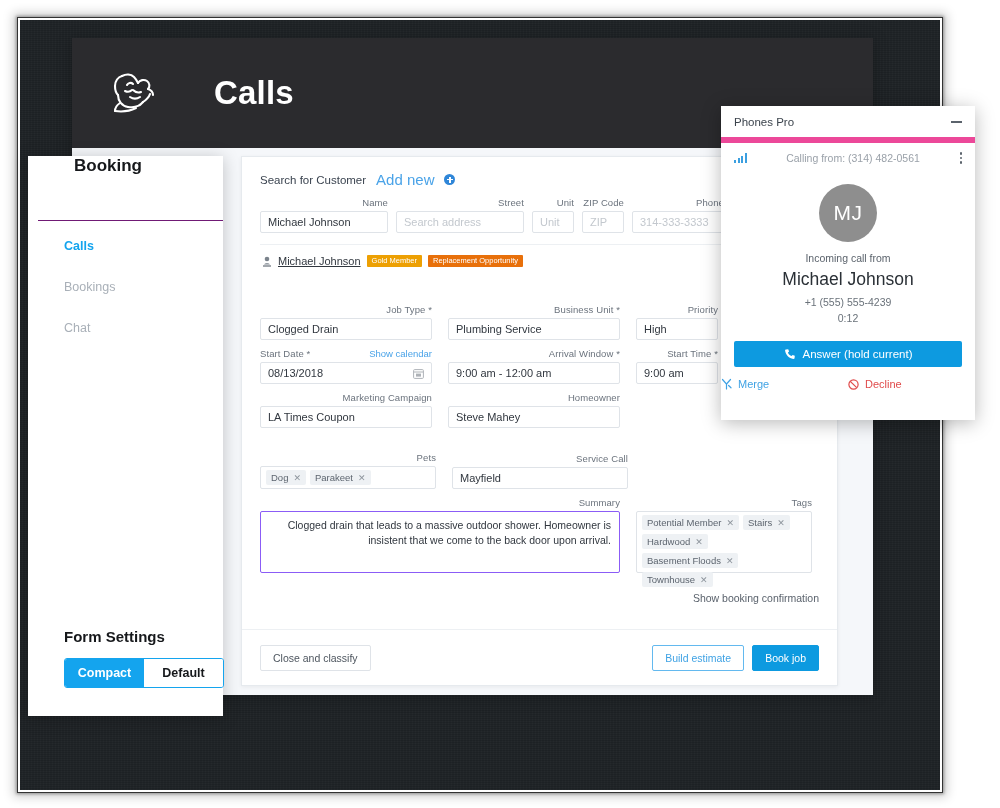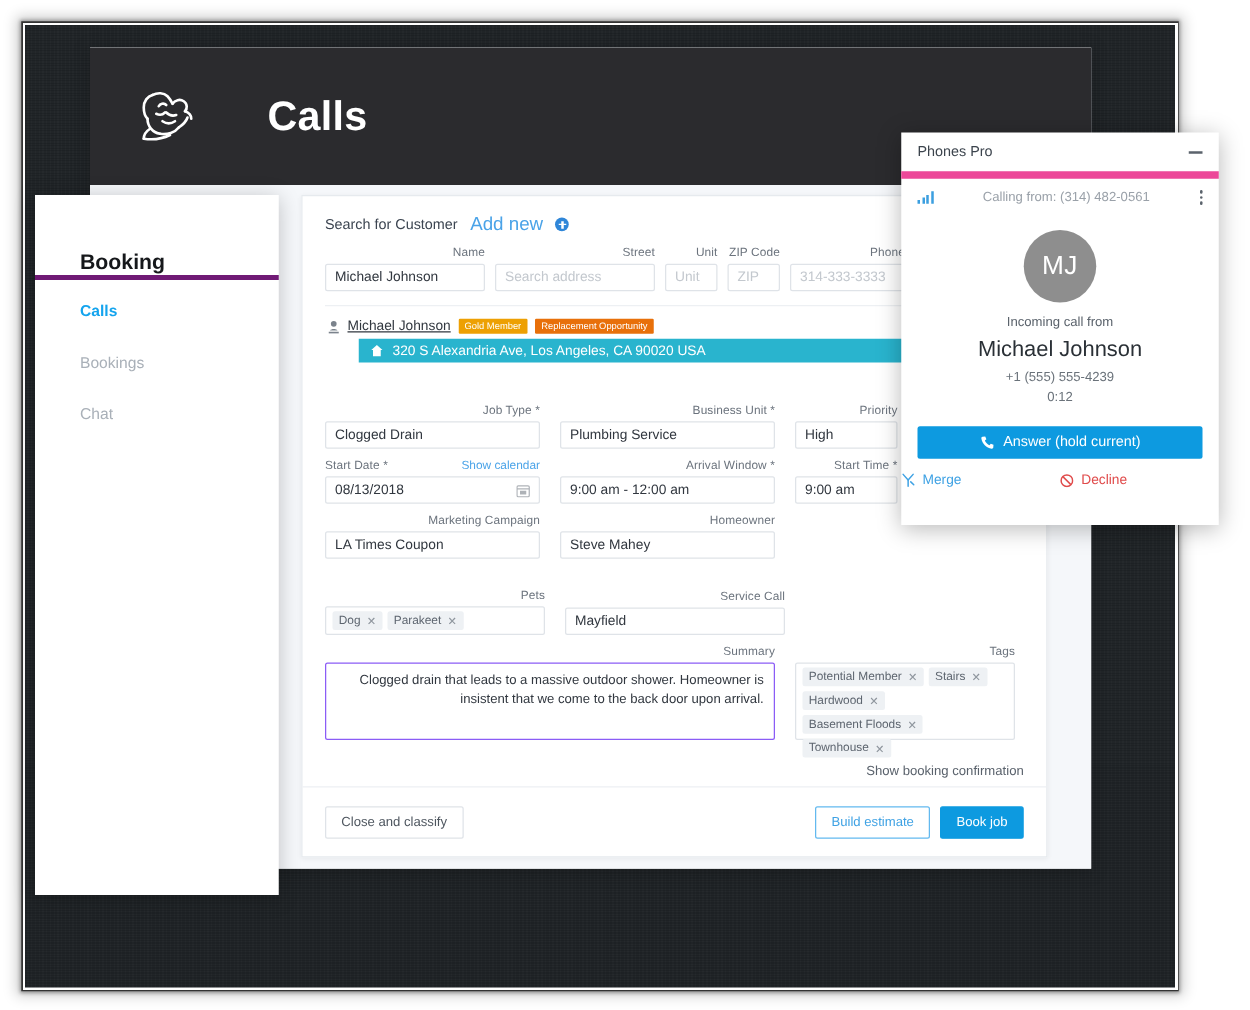--- a/index.html
+++ b/index.html
@@ -147,21 +147,21 @@
   .btn.ghost{border:1px solid #dfe3e8;background:#fff;color:#4e565f;}
   .btn.outline{border:1px solid #63b9ef;background:#fff;color:#3fa2e4;}
   .btn.primary{border:1px solid #0d9ae0;background:#0d9ae0;color:#fff;}
   .spacer{flex:1;}
 
   
   .left-panel{
     position:absolute;left:28px;top:156px;width:195px;height:560px;
     background:#fff;box-shadow:0 2px 16px rgba(0,0,0,.22);
   }
-  .lp-head{height:64px;display:flex;align-items:flex-end;padding-left:36px;border-bottom:4px solid #701a75;}
+  .lp-head{height:64px;display:flex;align-items:flex-start;padding-left:36px;border-bottom:1px solid #701a75;margin-left:10px;}
   .lp-head-t{font-size:17px;font-weight:bold;color:#16181b;}
   .nav{padding:18px 0 0 36px;}
   .nav-item{font-size:12.5px;color:#a9b0b8;margin-bottom:27px;}
   .nav-item.active{color:#14a4ee;font-weight:bold;}
   .lp-foot{position:absolute;left:0;right:0;bottom:0;padding:0 0 28px 36px;}
   .lp-foot-t{font-size:15px;font-weight:bold;color:#16181b;margin-bottom:13px;}
   .seg{display:flex;border:1px solid #14a4ee;border-radius:3px;width:158px;overflow:hidden;}
   .seg div{flex:1;text-align:center;font-size:12.5px;padding:7px 0;}
   .seg .on{background:#14a4ee;color:#fff;font-weight:bold;}
   .seg .off{background:#fff;color:#16181b;font-weight:bold;}
@@ -284,28 +284,20 @@
                 <circle cx="5" cy="3" r="2.3" fill="#7b838c"></circle>
                 <path d="M1 10 h8" stroke="#7b838c" stroke-width="1.4"></path>
                 <path d="M2 8.4 c1-1.6 5-1.6 6 0" fill="#7b838c"></path>
               </svg>
             </span>
             <span class="cust-name">Michael Johnson</span>
             <span class="badge gold">Gold Member</span>
             <span class="badge repl">Replacement Opportunity</span>
           </div>
 
-          <div class="addr-bar">
-            <span class="home-ico">
-              <svg width="11" height="11" viewBox="0 0 11 11">
-                <path d="M5.5 1 L10 5 H8.6 V10 H2.4 V5 H1 Z" fill="#ffffff"></path>
-              </svg>
-            </span>
-            <span>320 S Alexandria Ave, Los Angeles, CA 90020 USA</span>
-          </div>
 
           <div class="ovw-title">Overview</div>
 
           <div class="grid3">
             <div class="fg" style="width:172px">
               <span class="flabel">Job Type *</span>
               <div class="fctl">Clogged Drain</div>
             </div>
             <div class="fg" style="width:172px">
               <span class="flabel">Business Unit *</span>
@@ -423,20 +415,27 @@
   </div>
 
   <div class="left-panel">
     <div class="lp-head">
       <span class="lp-head-t">Booking</span>
     </div>
     <div class="nav">
       <div class="nav-item active">Calls</div>
       <div class="nav-item">Bookings</div>
       <div class="nav-item">Chat</div>
+    </div>
+    <div class="lp-foot">
+      <div class="lp-foot-t">Form Settings</div>
+      <div class="seg">
+        <div class="on">Compact</div>
+        <div class="off">Default</div>
+      </div>
     </div>
   </div>
 
   <div class="phone">
     <div class="ph-head">
       <span class="ph-title">Phones Pro</span>
       <span class="minus"></span>
     </div>
     <div class="ph-sub">
       <span class="bars">

